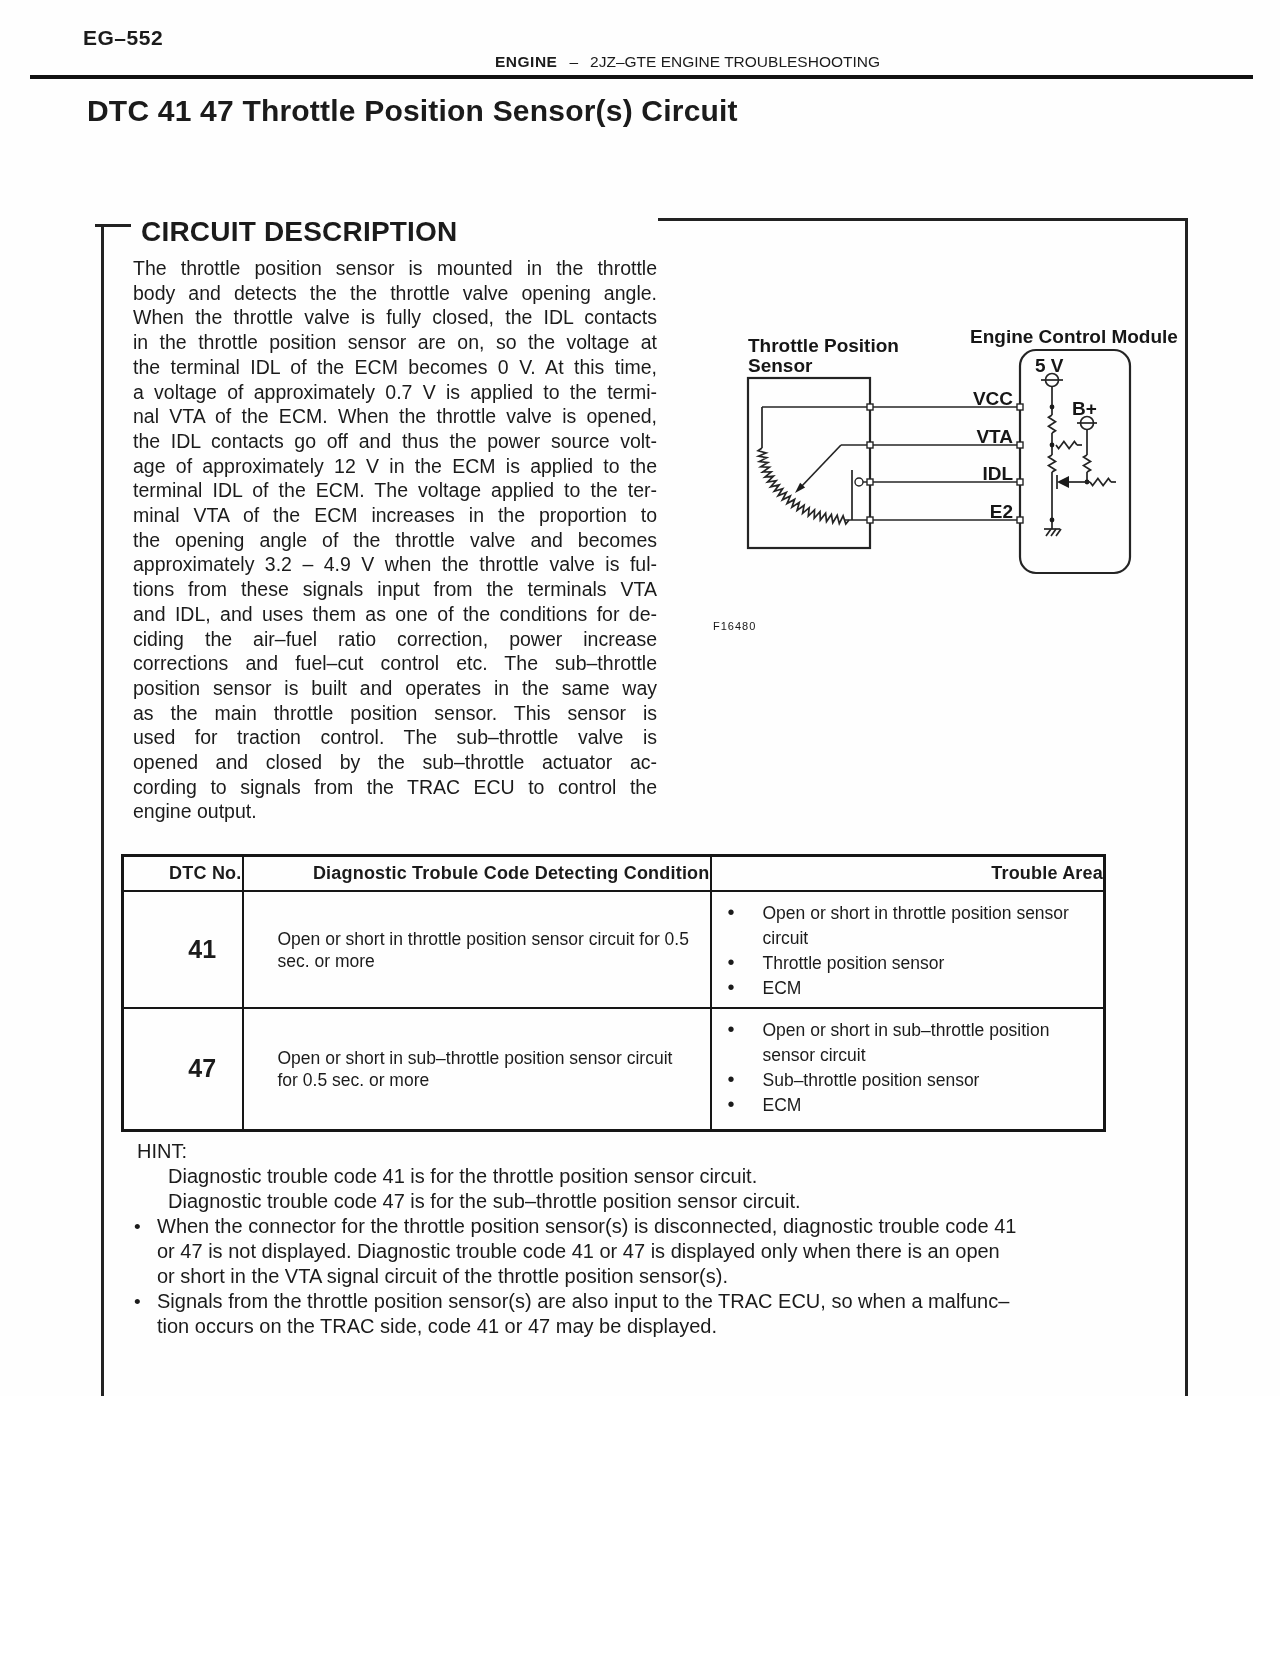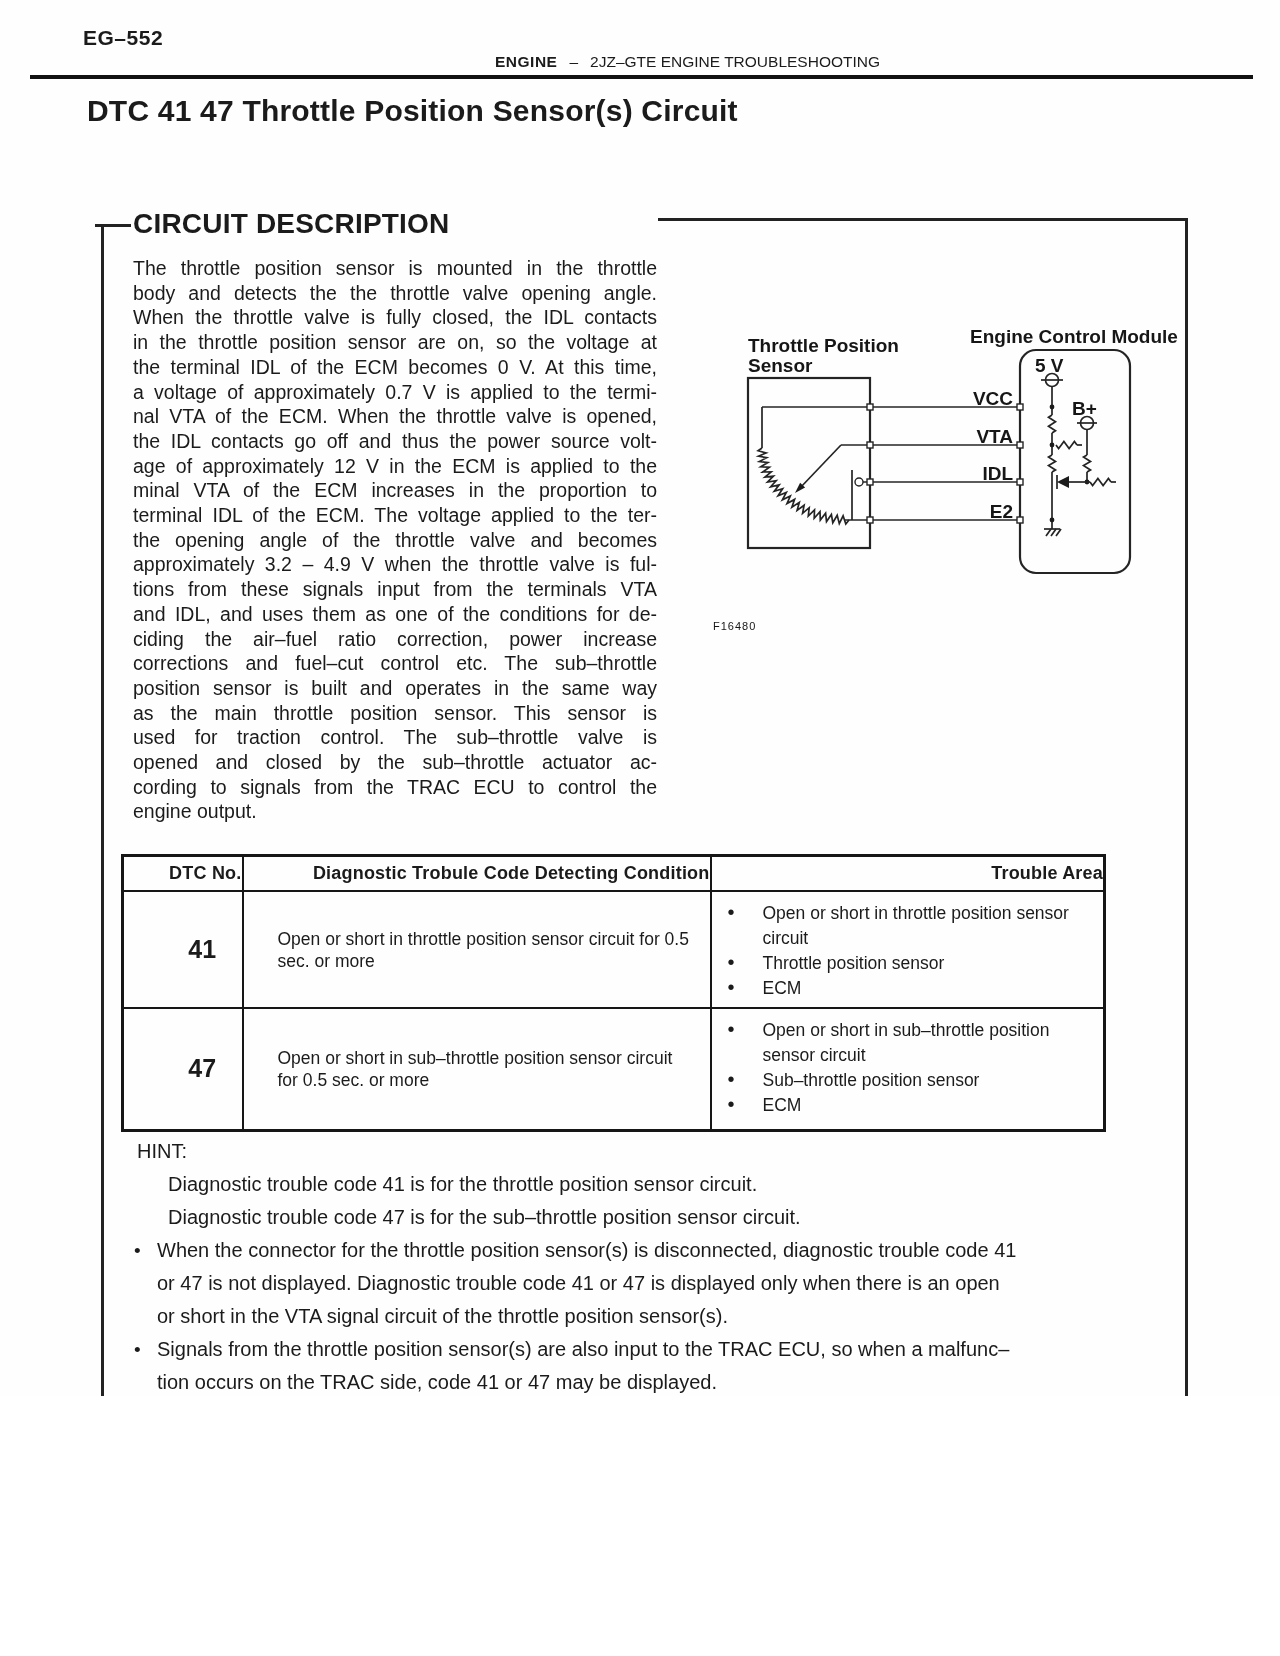--- a/index.html
+++ b/index.html
@@ -16,21 +16,21 @@
   .doc-title{position:absolute;left:83px;top:90px;margin:4px;font-size:30px;font-weight:bold;letter-spacing:.2px;}
 
   
   .frame{position:absolute;background:#222;}
   .f-tick{left:95px;top:224px;width:36px;height:3px;}
   .f-left{left:101px;top:224px;width:3px;height:1353px;}
   .f-topright{left:658px;top:218px;width:530px;height:3px;}
   .f-right{left:1185px;top:218px;width:3px;height:1359px;}
   .f-bottom{left:101px;top:1574px;width:1087px;height:3px;}
 
-  .section-heading{position:absolute;left:133px;top:208px;margin:0;font-size:28px;font-weight:bold;letter-spacing:.2px;}
+  .section-heading{position:absolute;left:133px;top:208px;margin:8px;font-size:28px;font-weight:bold;letter-spacing:.2px;}
 
   
   .desc{position:absolute;left:133px;top:256px;width:524px;font-size:19.5px;line-height:24.7px;}
   .pline{text-align:justify;text-align-last:justify;white-space:nowrap;}
   .pline:last-child{text-align-last:left;}
 
   
   .diagram{position:absolute;left:680px;top:300px;width:510px;height:345px;}
   .diagram text{fill:#161616;}
   .dlabel{font-size:19px;font-weight:bold;}
@@ -50,21 +50,21 @@
   td.dtc{text-align:center;vertical-align:middle;font-size:25px;font-weight:bold;padding-left:40px;}
   td.cond{vertical-align:middle;padding:6px 16px 6px 34px;line-height:22px;}
   td.trouble{vertical-align:top;padding:9px 12px 6px 0;line-height:25px;}
   .titem{position:relative;padding-left:51px;}
   .titem::before{content:"\2022";position:absolute;left:16px;top:-1px;font-size:20px;}
 
   
   .hint{position:absolute;left:137px;top:1139px;width:975px;font-size:20px;line-height:25px;}
   .hint-label{margin-bottom:0;}
   .hint-notes{padding-left:31px;}
-  .hline{white-space:nowrap;margin-top:8px;}
+  .hline{white-space:nowrap;}
   .hint-bullet{position:relative;padding-left:20px;}
   .hint-bullet::before{content:"\2022";position:absolute;left:-3px;top:0;font-size:19px;}
 </style>
 </head>
 <body>
 
 <div class="page">
 
   <div class="page-code">EG–552</div>
 
@@ -86,22 +86,22 @@
   <div class="desc">
       <div class="pline">The throttle position sensor is mounted in the throttle</div>
       <div class="pline">body and detects the the throttle valve opening angle.</div>
       <div class="pline">When the throttle valve is fully closed, the IDL contacts</div>
       <div class="pline">in the throttle position sensor are on, so the voltage at</div>
       <div class="pline">the terminal IDL of the ECM becomes 0 V. At this time,</div>
       <div class="pline">a voltage of approximately 0.7 V is applied to the termi-</div>
       <div class="pline">nal VTA of the ECM. When the throttle valve is opened,</div>
       <div class="pline">the IDL contacts go off and thus the power source volt-</div>
       <div class="pline">age of approximately 12 V in the ECM is applied to the</div>
+      <div class="pline">terminal IDL of the ECM. The voltage applied to the ter-</div>
       <div class="pline">minal VTA of the ECM increases in the proportion to</div>
-      <div class="pline">terminal IDL of the ECM. The voltage applied to the ter-</div>
       <div class="pline">the opening angle of the throttle valve and becomes</div>
       <div class="pline">approximately 3.2 – 4.9 V when the throttle valve is ful-</div>
       <div class="pline">tions from these signals input from the terminals VTA</div>
       <div class="pline">and IDL, and uses them as one of the conditions for de-</div>
       <div class="pline">ciding the air–fuel ratio correction, power increase</div>
       <div class="pline">corrections and fuel–cut control etc. The sub–throttle</div>
       <div class="pline">position sensor is built and operates in the same way</div>
       <div class="pline">as the main throttle position sensor. This sensor is</div>
       <div class="pline">used for traction control. The sub–throttle valve is</div>
       <div class="pline">opened and closed by the sub–throttle actuator ac-</div>

